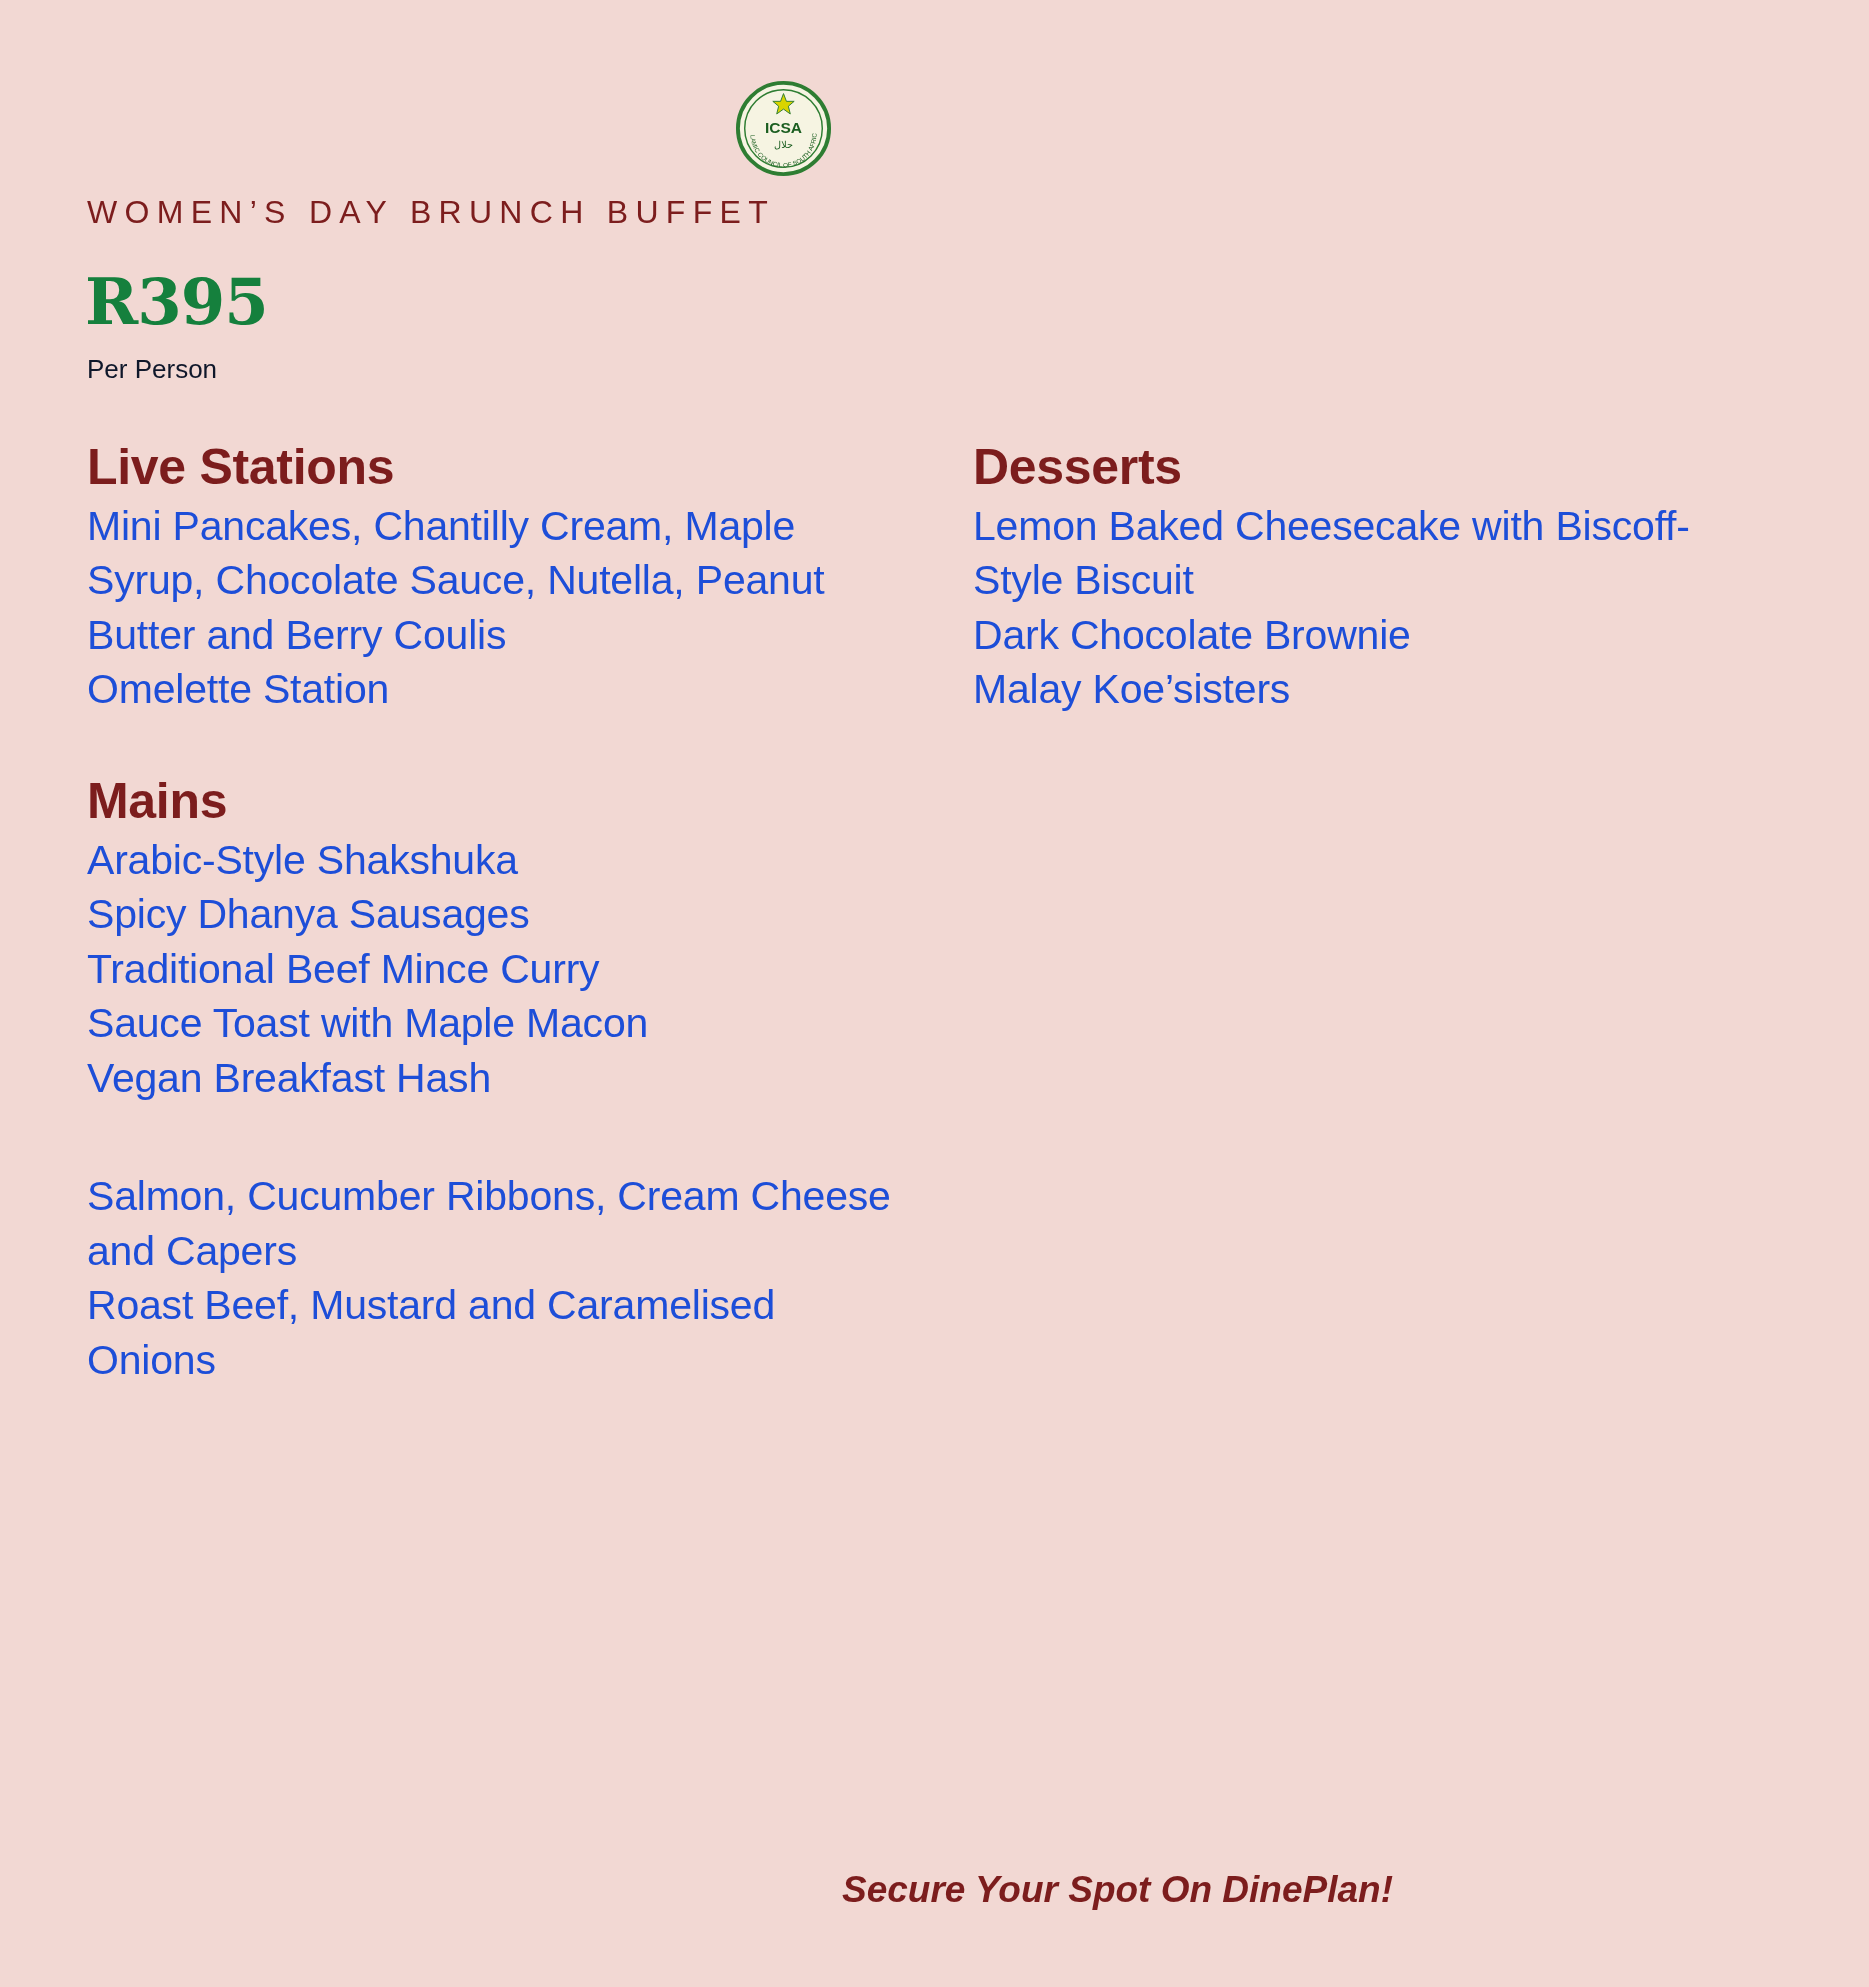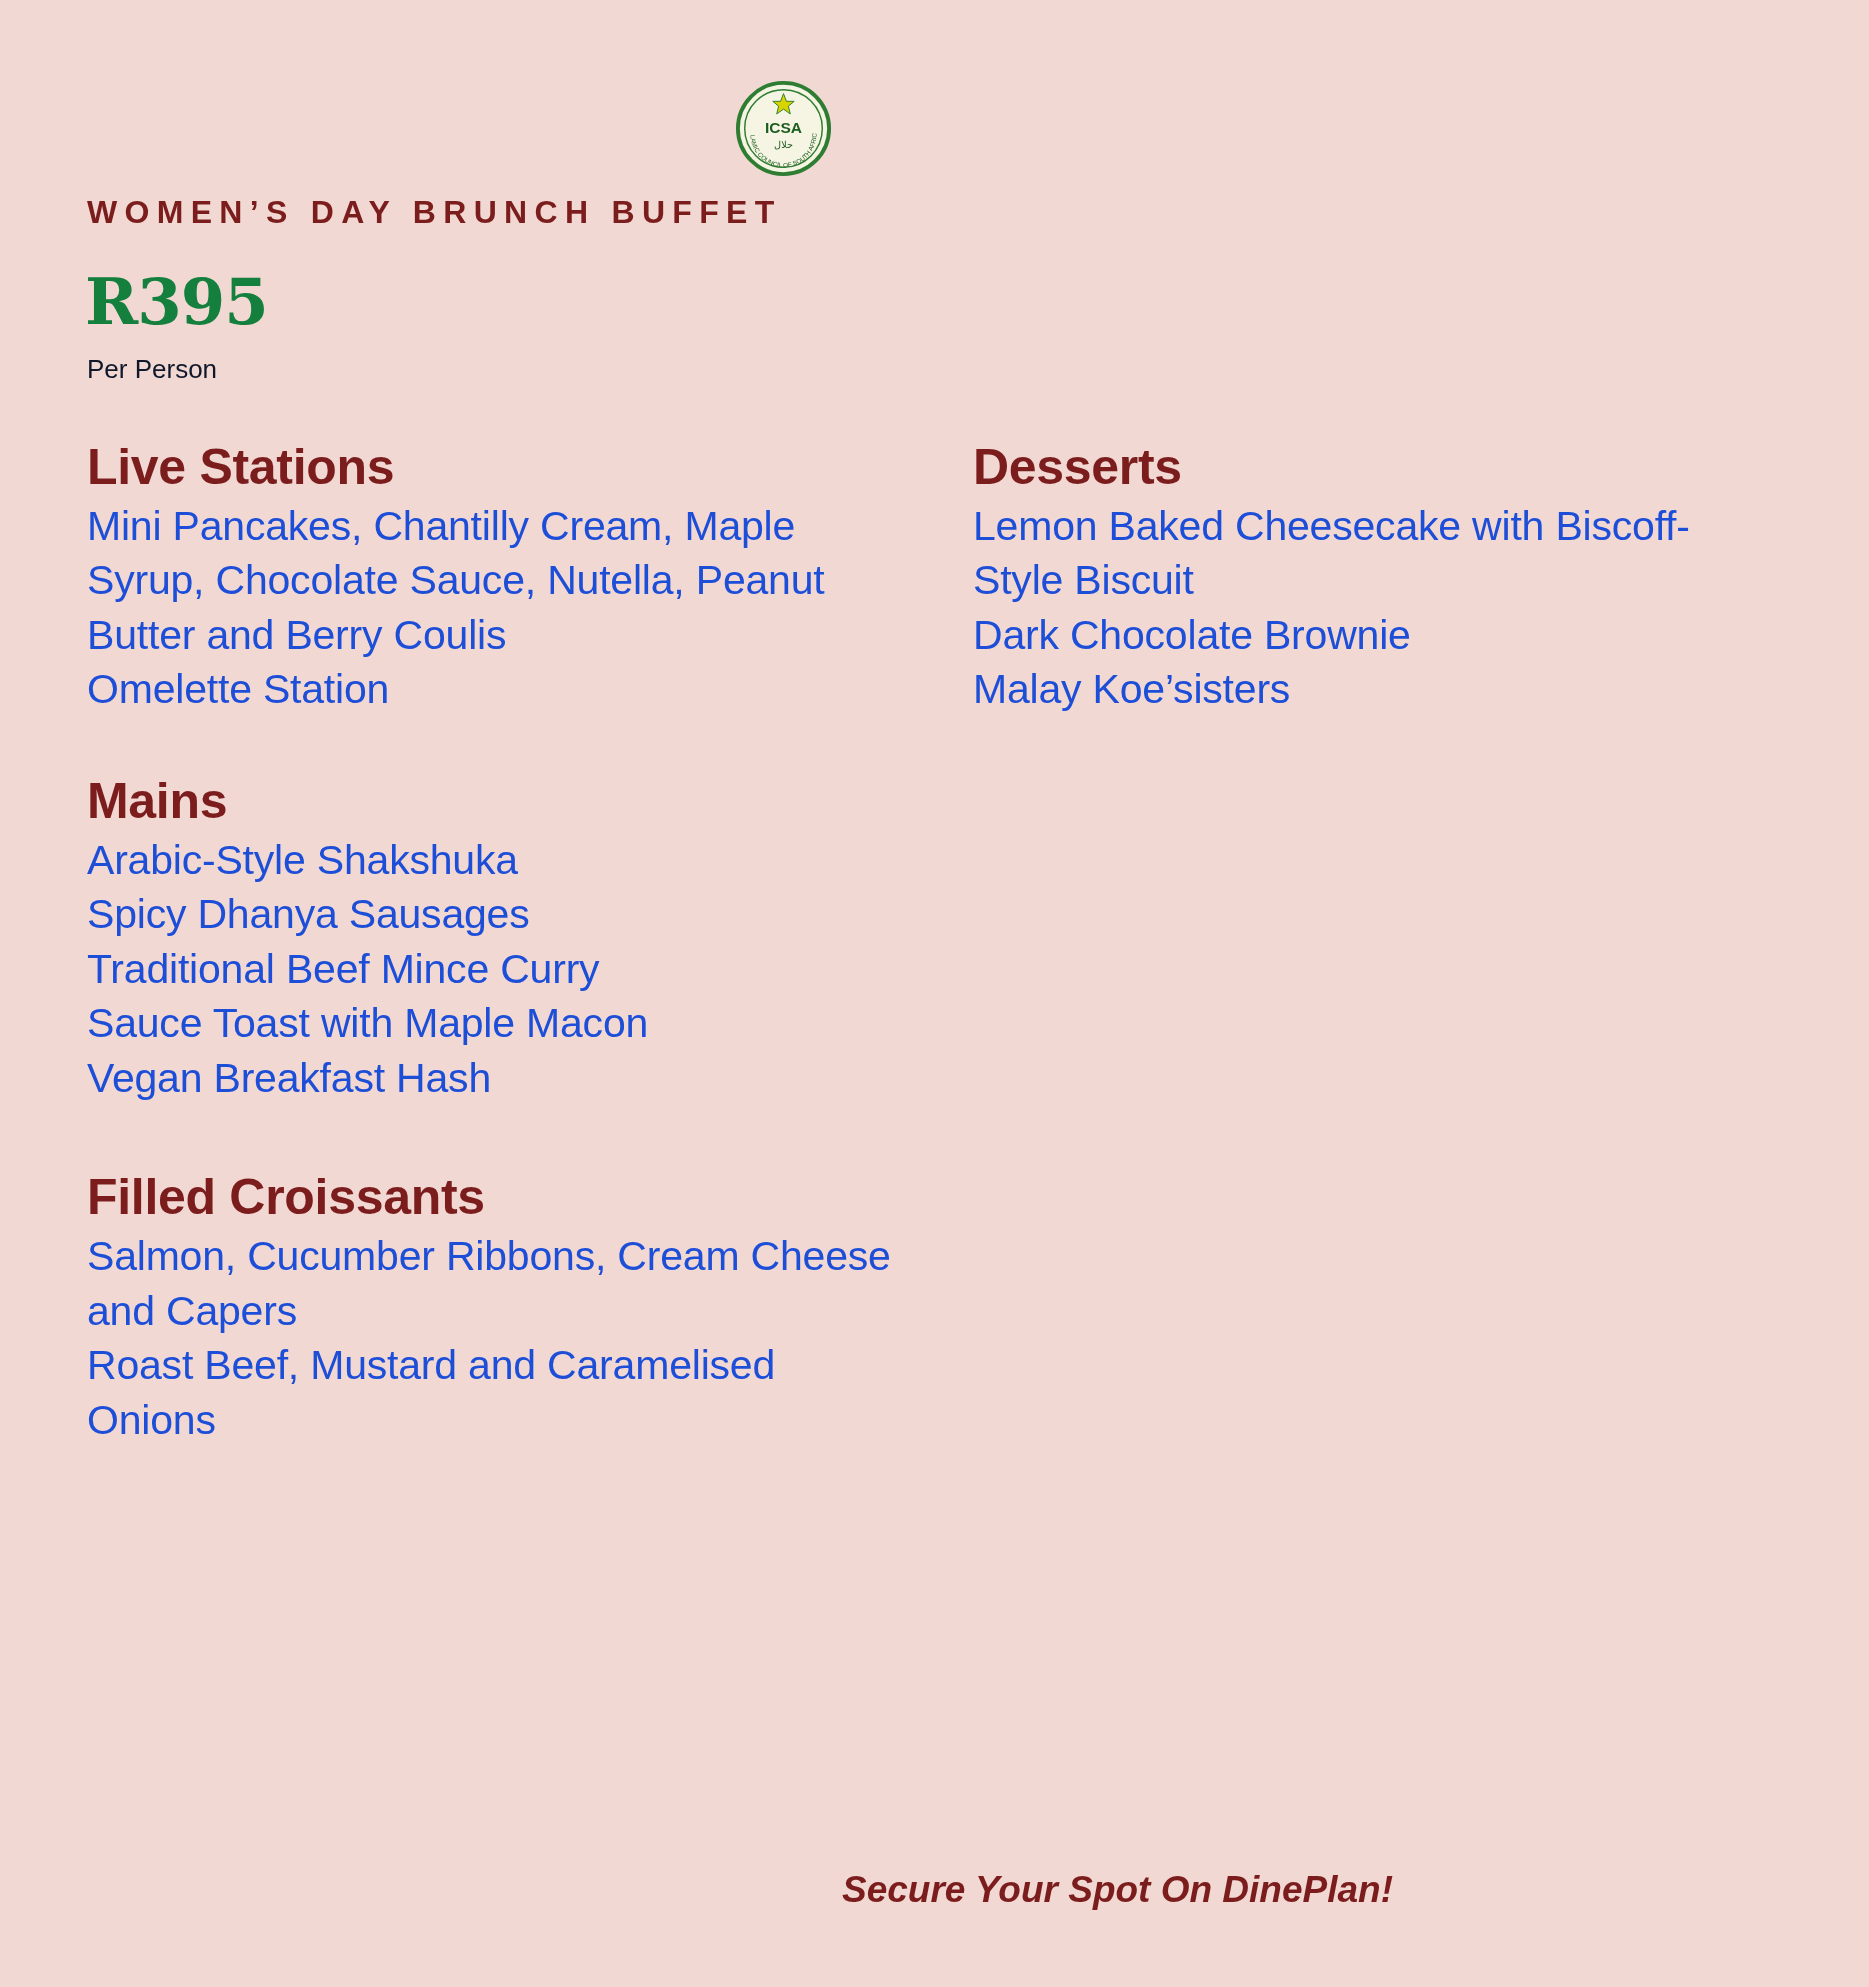--- a/index.html
+++ b/index.html
@@ -33,21 +33,21 @@
   }
   .logo svg { display: block; }
 
   
   .eyebrow {
     position: absolute;
     left: 87px;
     top: 194px;
     font-size: 32px;
     letter-spacing: 7.3px;
-    font-weight: 700;
+    font-weight: 400;
     color: #7c1d1d;
     white-space: nowrap;
   }
   .price {
     position: absolute;
     left: 85px;
     top: 270px;
     font-family: "DejaVu Serif", "Liberation Serif", serif;
     font-size: 64px;
     font-weight: 700;
@@ -144,21 +144,20 @@
     <div class="section" style="margin-bottom:64px;">
       <div class="section-title">Mains</div>
       <div class="item">Arabic-Style Shakshuka</div>
       <div class="item">Spicy Dhanya Sausages</div>
       <div class="item">Traditional Beef Mince Curry</div>
       <div class="item">Sauce Toast with Maple Macon</div>
       <div class="item">Vegan Breakfast Hash</div>
     </div>
 
     <div class="section">
-      <div class="section-title">Filled Croissants</div>
       <div class="item">Salmon, Cucumber Ribbons, Cream Cheese and Capers</div>
       <div class="item">Roast Beef, Mustard and Caramelised Onions</div>
     </div>
 
   </div>
 
   <div class="col-right">
     <div class="section">
       <div class="section-title">Desserts</div>
       <div class="item">Lemon Baked Cheesecake with Biscoff-Style Biscuit</div>

